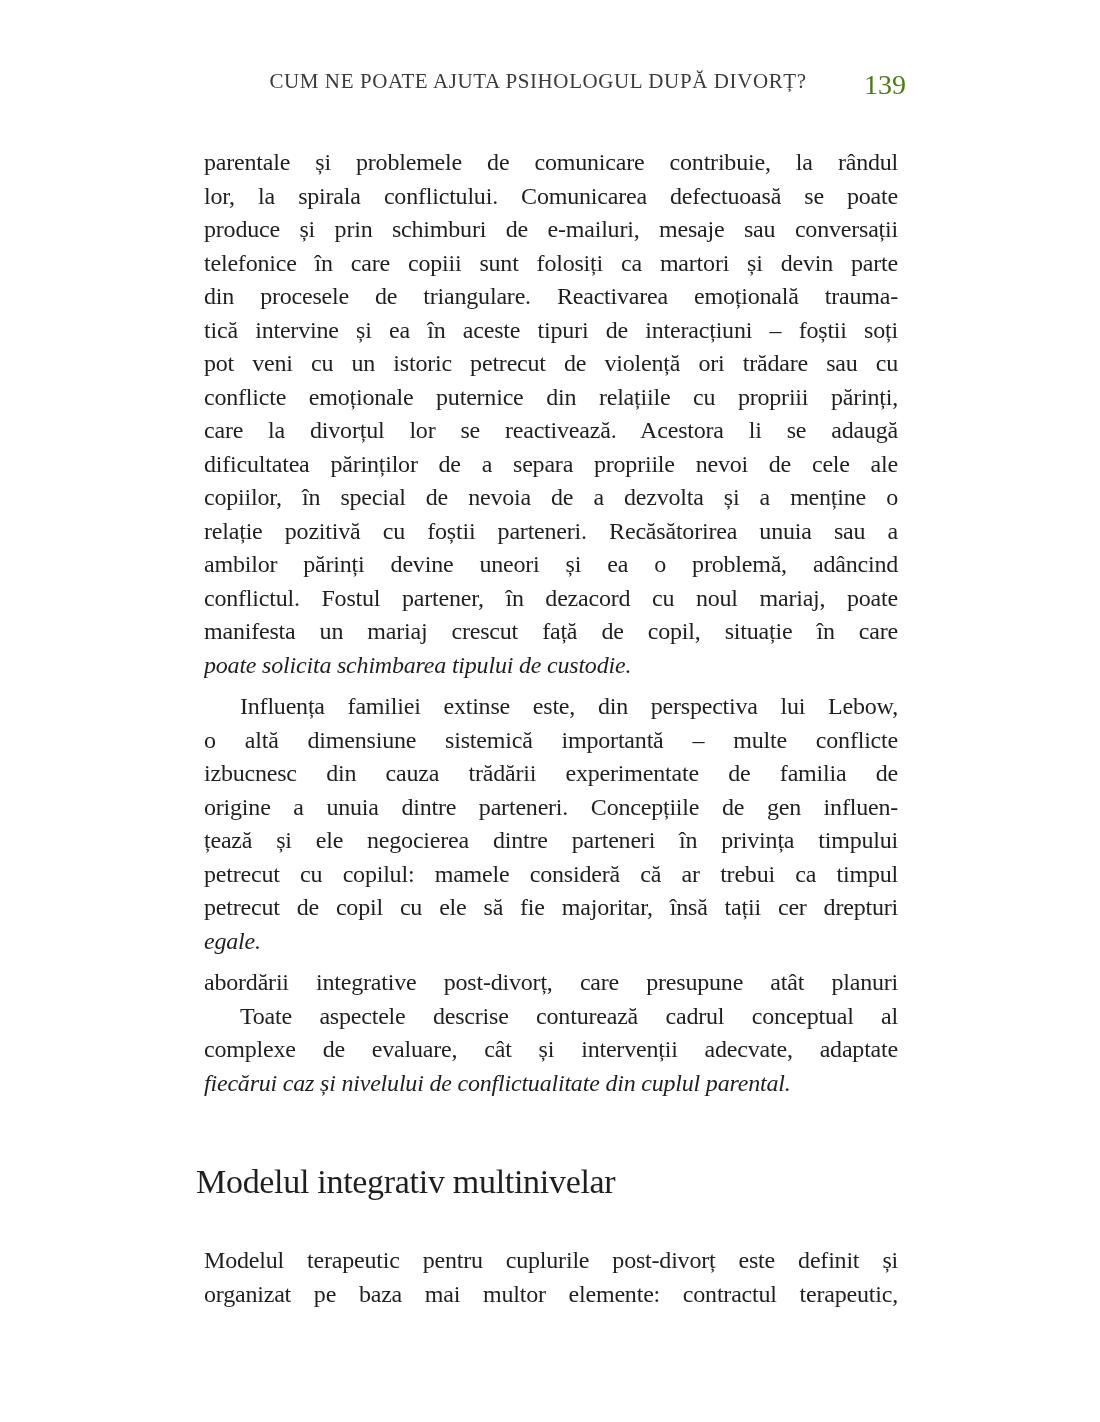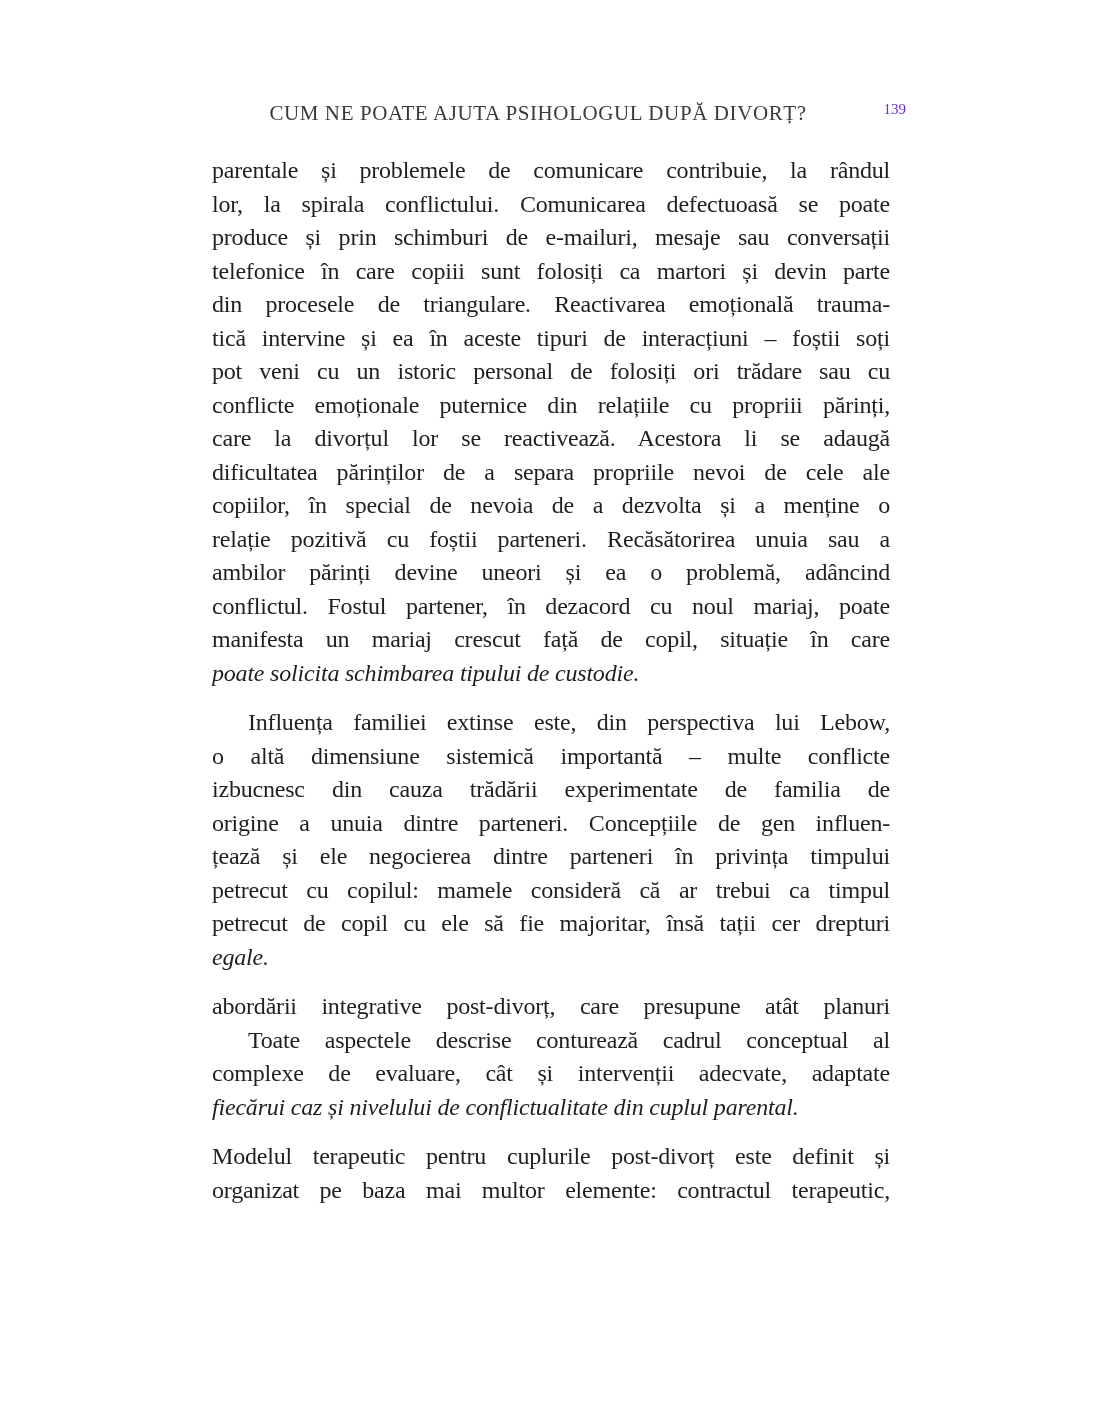--- a/index.html
+++ b/index.html
@@ -12,51 +12,51 @@
     width: 1100px;
     height: 1422px;
     background: #ffffff;
     color: #1f1f1f;
     font-family: "Liberation Serif", "DejaVu Serif", serif;
     overflow: hidden;
   }
   .running-header {
     position: absolute;
     left: 196px;
-    top: 101px;
+    top: 69px;
     width: 710px;
     height: 28px;
   }
   .running-head {
     position: absolute;
     left: 0;
     right: 26px;
     text-align: center;
     font-size: 21px;
     letter-spacing: 0.6px;
     color: #3a3a3a;
     white-space: nowrap;
   }
   .folio {
     position: absolute;
     right: 0;
     top: 0;
-    font-size: 15px;
-    color: #6d28d9;
+    font-size: 28px;
+    color: #4d7c0f;
   }
   .text-column {
     position: absolute;
     left: 196px;
     top: 138px;
     width: 710px;
     font-size: 24px;
     line-height: 33.5px;
     letter-spacing: -0.2px;
   }
-  .paragraph { margin: 16px; }
+  .paragraph { margin: 8px; }
   .line {
     text-align: justify;
     text-align-last: justify;
     overflow: hidden;
   }
   .line.indent { text-indent: 36px; }
   .line.last { text-align-last: left; font-style: italic; }
   .section-heading {
     font-weight: 400;
     font-size: 34px;
@@ -78,21 +78,21 @@
 
   <div class="text-column">
 
     <div class="paragraph">
       <div class="line">parentale și problemele de comunicare contribuie, la rândul</div>
       <div class="line">lor, la spirala conflictului. Comunicarea defectuoasă se poate</div>
       <div class="line">produce și prin schimburi de e-mailuri, mesaje sau conversații</div>
       <div class="line">telefonice în care copiii sunt folosiți ca martori și devin parte</div>
       <div class="line">din procesele de triangulare. Reactivarea emoțională trauma-</div>
       <div class="line">tică intervine și ea în aceste tipuri de interacțiuni – foștii soți</div>
-      <div class="line">pot veni cu un istoric personal de folosiți ori trădare sau cu</div>
+      <div class="line">pot veni cu un istoric petrecut de violență ori trădare sau cu</div>
       <div class="line">conflicte emoționale puternice din relațiile cu propriii părinți,</div>
       <div class="line">care la divorțul lor se reactivează. Acestora li se adaugă</div>
       <div class="line">dificultatea părinților de a separa propriile nevoi de cele ale</div>
       <div class="line">copiilor, în special de nevoia de a dezvolta și a menține o</div>
       <div class="line">relație pozitivă cu foștii parteneri. Recăsătorirea unuia sau a</div>
       <div class="line">ambilor părinți devine uneori și ea o problemă, adâncind</div>
       <div class="line">conflictul. Fostul partener, în dezacord cu noul mariaj, poate</div>
       <div class="line">manifesta un mariaj crescut față de copil, situație în care</div>
       <div class="line last">poate solicita schimbarea tipului de custodie.</div>
     </div>
@@ -108,20 +108,21 @@
       <div class="line last">egale.</div>
     </div>
 
     <div class="paragraph">
       <div class="line">abordării integrative post-divorț, care presupune atât planuri</div>
       <div class="line indent">Toate aspectele descrise conturează cadrul conceptual al</div>
       <div class="line">complexe de evaluare, cât și intervenții adecvate, adaptate</div>
       <div class="line last">fiecărui caz și nivelului de conflictualitate din cuplul parental.</div>
     </div>
 
+    <h1 class="section-heading">Modelul integrativ multinivelar</h1>
 
     <div class="paragraph">
       <div class="line">Modelul terapeutic pentru cuplurile post-divorț este definit și</div>
       <div class="line">organizat pe baza mai multor elemente: contractul terapeutic,</div>
     </div>
 
   </div>
 
 </div>
 

